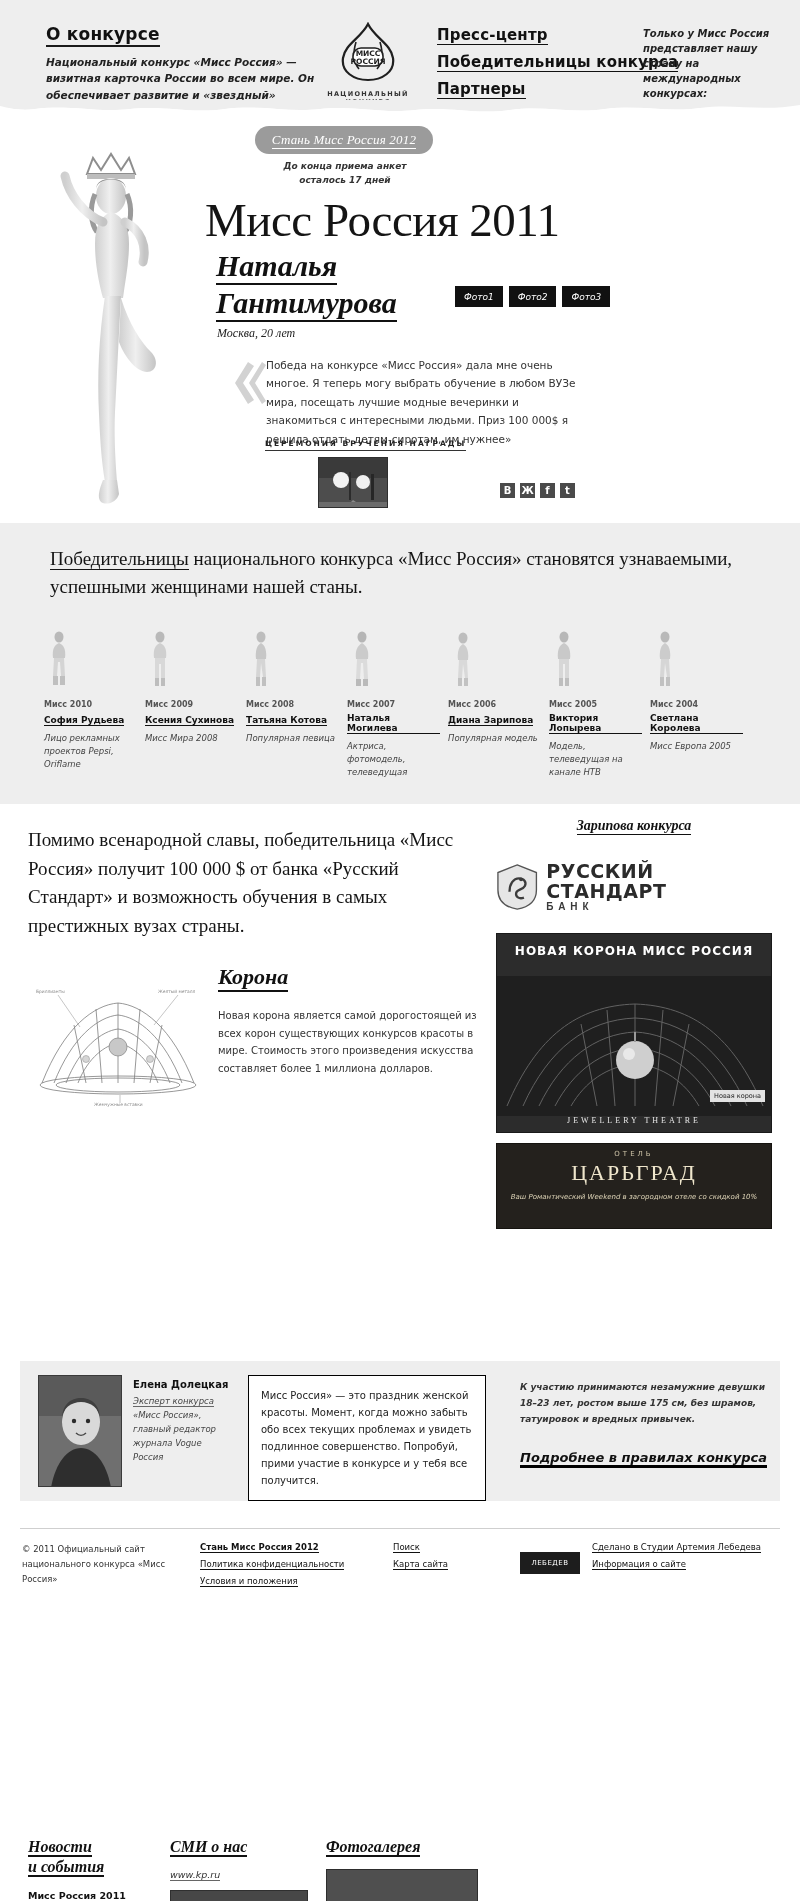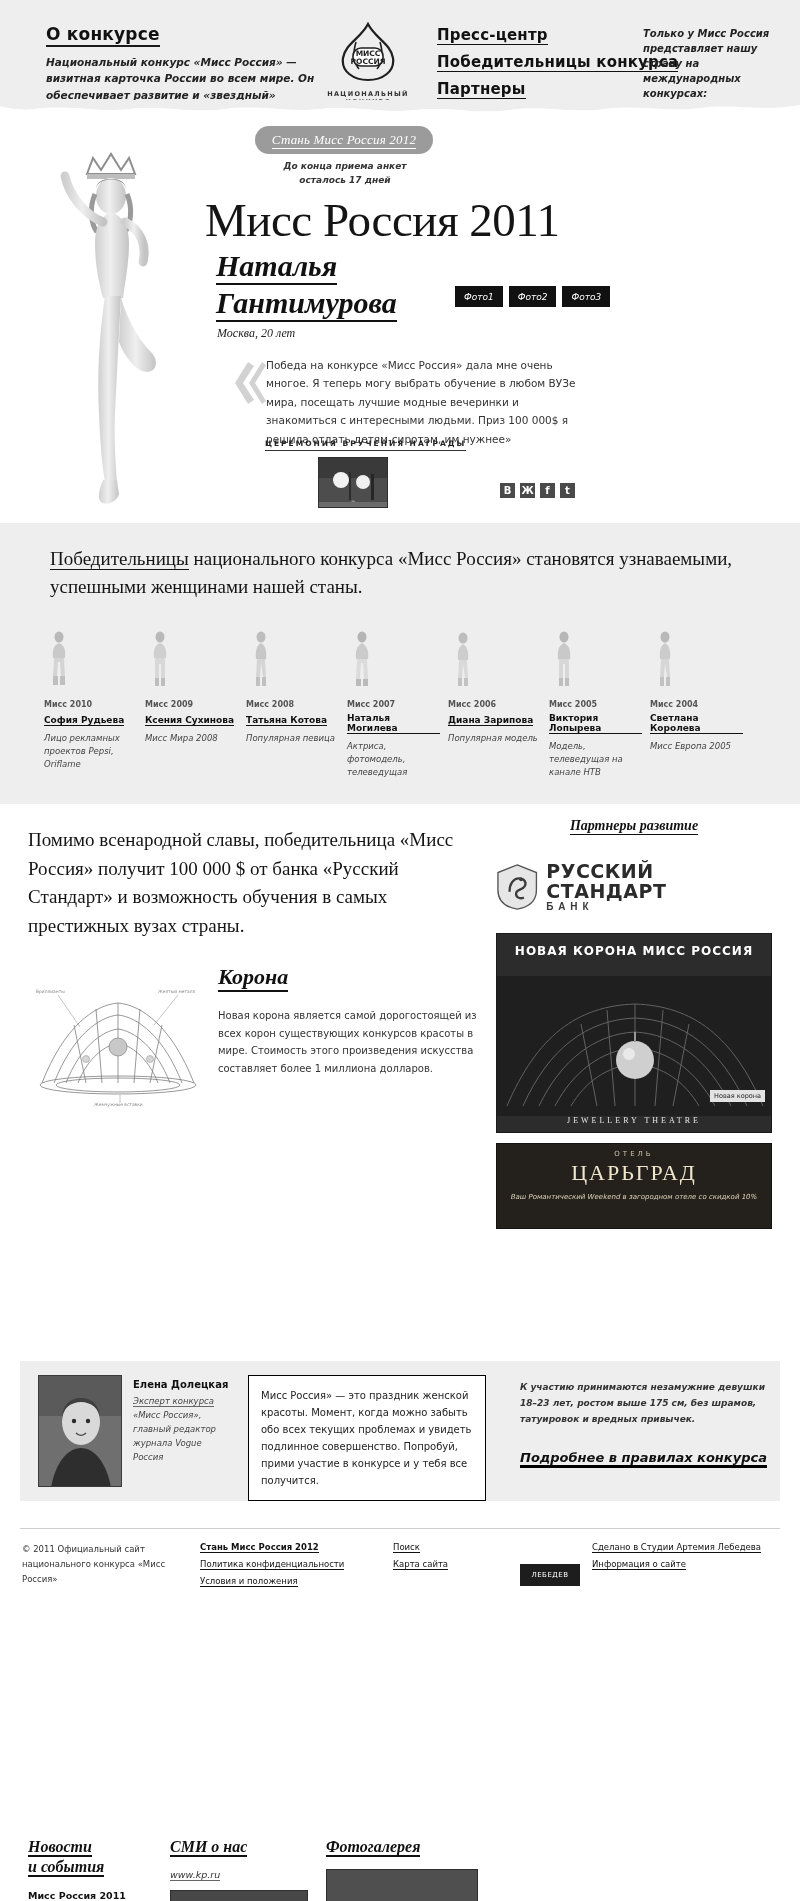--- a/index.html
+++ b/index.html
@@ -290,21 +290,21 @@
   .f-col2 { position:absolute; left:200px; top:14px; width:150px; }
   .f-col3 { position:absolute; left:393px; top:14px; width:120px; }
   .f-col4 { position:absolute; left:592px; top:14px; width:190px; }
   .f-link {
     display:block; font-size:8.5px; color:#111; text-decoration:none;
     border-bottom:1px solid #111; width:max-content; margin-bottom:6px;
     font-family:"DejaVu Sans", sans-serif; cursor:pointer;
   }
   .f-link.bold { font-weight:bold; }
   .f-logo {
-    position:absolute; left:520px; top:36px; width:60px; height:22px;
+    position:absolute; left:520px; top:24px; width:60px; height:22px;
     background:#1d1d1d; display:flex; align-items:center; justify-content:center;
     color:#fff; font-size:7px; letter-spacing:.5px; font-family:"DejaVu Sans", sans-serif;
   }
 </style>
 </head>
 <body>
 
 <div class="page">
 
   <div class="topbar">
@@ -558,21 +558,21 @@
       </div>
 
     </div>
   </div>
 
   <div class="mid" style="height:1010px;">
 
     <div class="prize">Помимо всенародной славы, победительница «Мисс Россия» получит 100 000 $ от банка «Русский Стандарт» и возможность обучения в самых престижных вузах страны.</div>
 
     <div class="partners-col">
-      <span class="partners-title">Партнеры развитие</span>
+      <span class="partners-title">Зарипова конкурса</span>
 
       <div class="bank-card">
         <svg width="44" height="50" viewBox="0 0 44 50">
           <path d="M22 2 L42 10 L42 28 C42 40 33 46 22 48 C11 46 2 40 2 28 L2 10 Z" fill="#e6e6e6" stroke="#555" stroke-width="1.4"></path>
           <path d="M14 30 C14 22 18 16 24 16 C29 16 32 20 30 24 C28 28 22 27 21 31 C20 35 24 38 29 36" fill="none" stroke="#3c3c3c" stroke-width="2.4"></path>
           <circle cx="26" cy="17" r="2" fill="#3c3c3c"></circle>
         </svg>
         <div>
           <div class="bank-name">РУССКИЙ СТАНДАРТ</div>
           <div class="bank-sub">БАНК</div>

